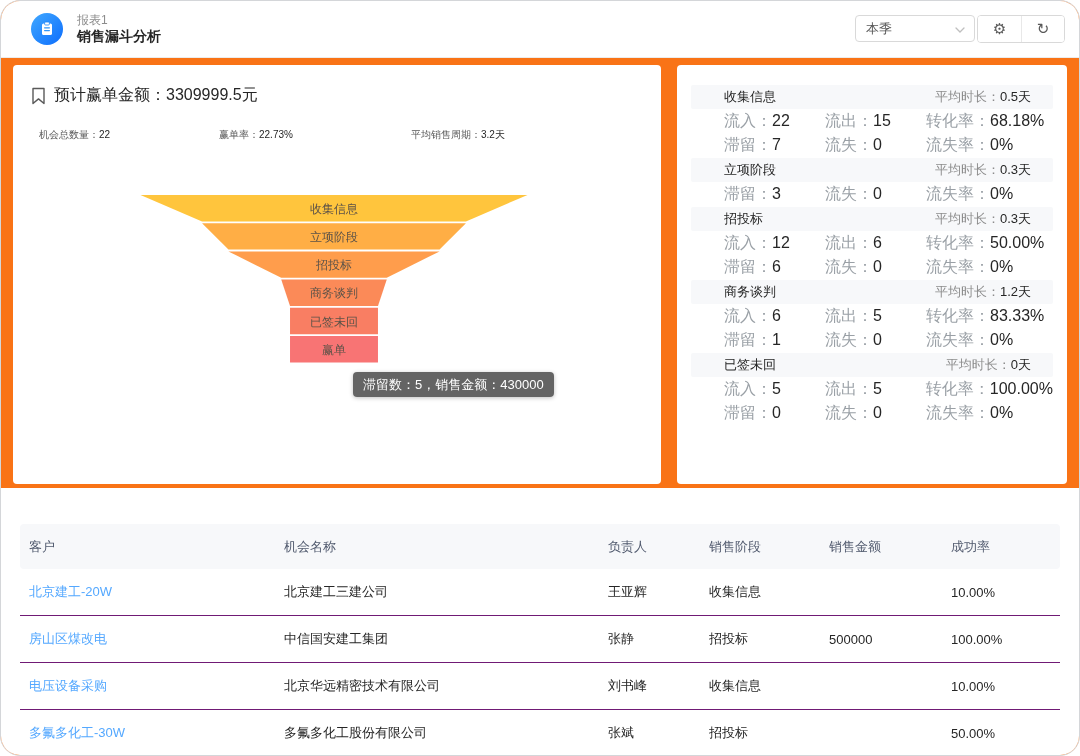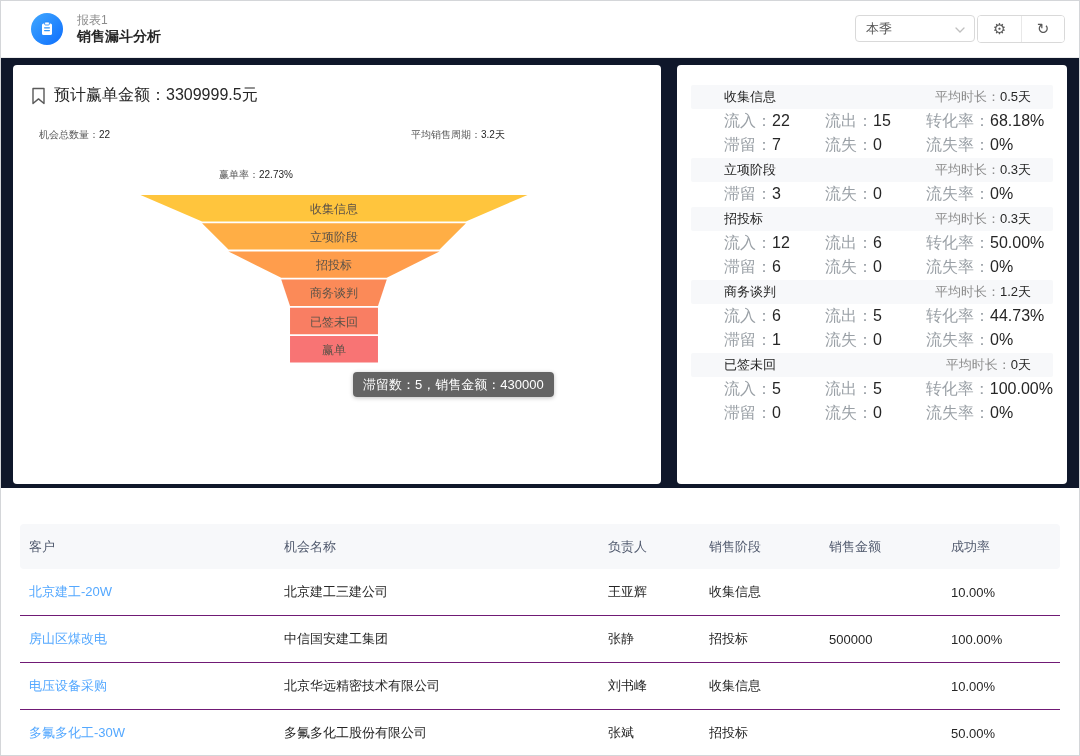--- a/index.html
+++ b/index.html
@@ -1,17 +1,17 @@
 <!DOCTYPE html>
 <html><head>
 <meta charset="utf-8">
 <style>
   * { margin:0; padding:0; box-sizing:border-box; }
   html,body { width:1080px; height:756px; font-family:"Liberation Sans","DejaVu Sans",sans-serif; background:#fff; }
-  .viewport { width:1080px; height:756px; border:1px solid #d4d6d9; border-radius:0; overflow:hidden; background:#0f172a; display:flex; flex-direction:column; }
+  .viewport { width:1080px; height:756px; border:1px solid #d4d6d9; border-radius:20px; overflow:hidden; background:#f97316; display:flex; flex-direction:column; }
 
   
   .hdr { height:57px; background:#fff; border-bottom:1px solid #ececec; display:flex; align-items:center; padding:0 14px 0 30px; flex:0 0 auto; }
   .hdr-avatar { width:32px; height:32px; border-radius:50%; background:linear-gradient(135deg,#41a8ff,#0d6efd); display:flex; align-items:center; justify-content:center; margin-right:14px; }
   .hdr-titles { display:flex; flex-direction:column; line-height:1.25; }
   .hdr-sub { font-size:12px; color:#8c8c8c; }
   .hdr-title { font-size:14px; font-weight:700; color:#262626; }
   .hdr-right { margin-left:auto; display:flex; gap:2px; }
   .select { width:120px; height:27px; border:1px solid #d9d9d9; border-radius:4px; background:#fff; display:flex; align-items:center; padding:0 9px 0 10px; font-size:13px; color:#595959; cursor:pointer; }
   .select .chev { margin-left:auto; color:#bfbfbf; }
@@ -26,21 +26,21 @@
   .card-left { width:650px; position:relative; }
   .card-right { width:390px; padding:20px 14px 0 14px; }
 
   
   .expect-row { display:flex; align-items:center; padding:20px 0 0 18px; font-size:16px; color:#262626; }
   .expect-row .bm { margin-right:8px; display:flex; }
   .metrics-row { display:flex; padding:22px 0 0 26px; font-size:10px; }
   .metric { color:#595959; }
   .metric .mv { color:#262626; }
   .metric:nth-child(1) { width:180px; }
-  .metric:nth-child(2) { width:192px;margin-top:40px; }
+  .metric:nth-child(2) { width:192px; }
 
   
   .funnel-svg { position:absolute; left:0; top:0; width:650px; height:419px; pointer-events:none; }
   .funnel-svg polygon { pointer-events:auto; cursor:pointer; }
   .funnel-svg text { font-size:12px; fill:#5c5248; font-family:"Liberation Sans",sans-serif; }
   .tooltip { position:absolute; left:340px; top:307px; background:rgba(92,92,92,0.95); color:#fff; font-size:13px; line-height:25px; padding:0 10px; border-radius:4px; white-space:nowrap; box-shadow:0 1px 4px rgba(0,0,0,.25); }
 
   
   .sec-head { background:#f7f8fa; border-radius:2px; height:24px; display:flex; align-items:center; padding:0 22px 0 33px; font-size:13px; }
   .sec-name { color:#262626; }
@@ -183,21 +183,21 @@
             </div>
           </div>
           <div class="sec">
     <div class="sec-head">
       <span class="sec-name">商务谈判</span>
       <span class="sec-dur"><span class="lbl">平均时长：</span><span class="val">1.2天</span></span>
     </div>
   <div class="sec-row">
               <span class="sec-cell"><span class="lbl">流入：</span><span class="val">6</span></span>
               <span class="sec-cell"><span class="lbl">流出：</span><span class="val">5</span></span>
-              <span class="sec-cell"><span class="lbl">转化率：</span><span class="val">44.73%</span></span>
+              <span class="sec-cell"><span class="lbl">转化率：</span><span class="val">83.33%</span></span>
             </div>
             <div class="sec-row">
               <span class="sec-cell"><span class="lbl">滞留：</span><span class="val">1</span></span>
               <span class="sec-cell"><span class="lbl">流失：</span><span class="val">0</span></span>
               <span class="sec-cell"><span class="lbl">流失率：</span><span class="val">0%</span></span>
             </div>
           </div>
           <div class="sec">
     <div class="sec-head">
       <span class="sec-name">已签未回</span>

